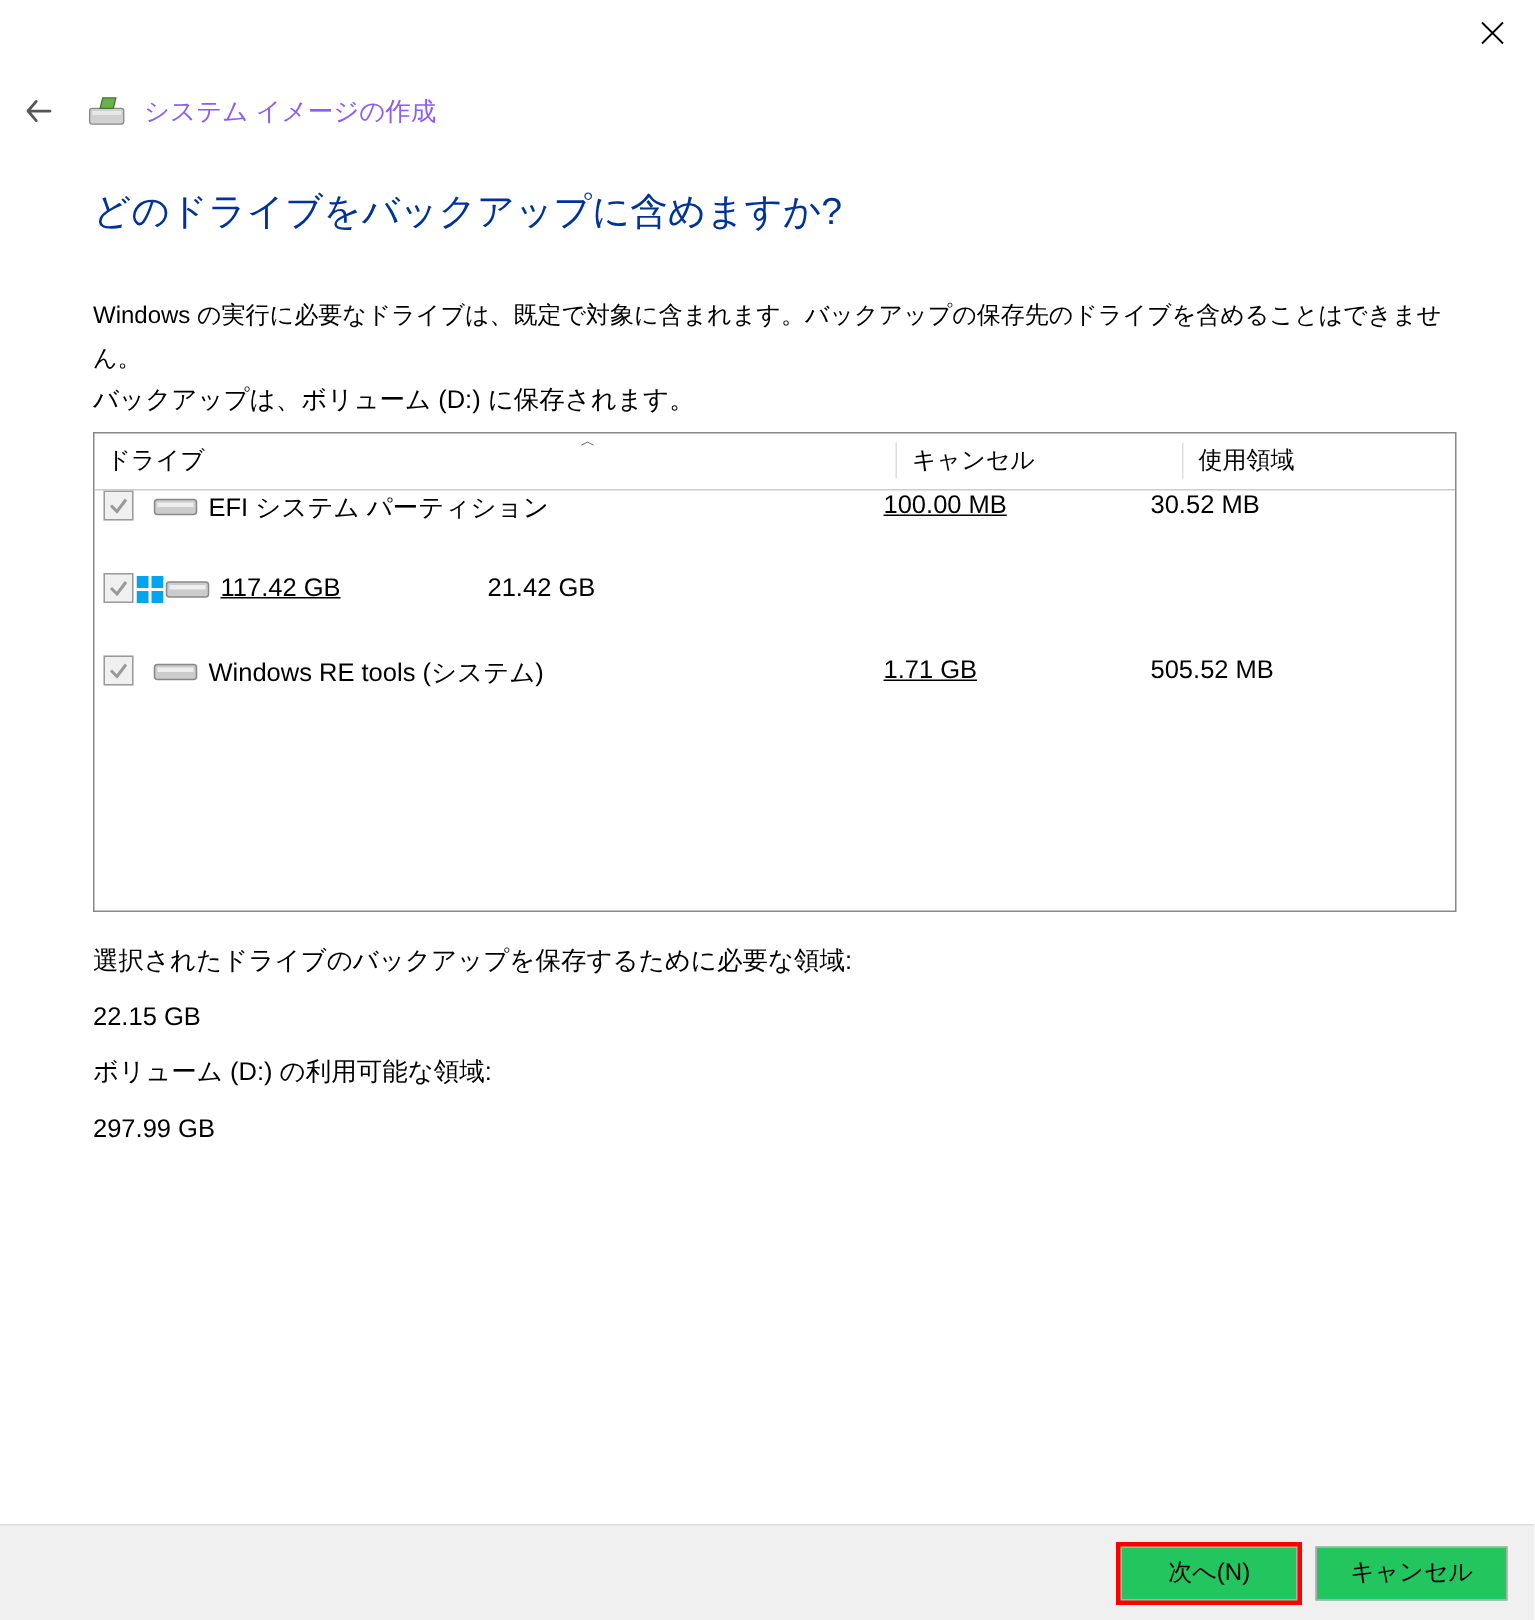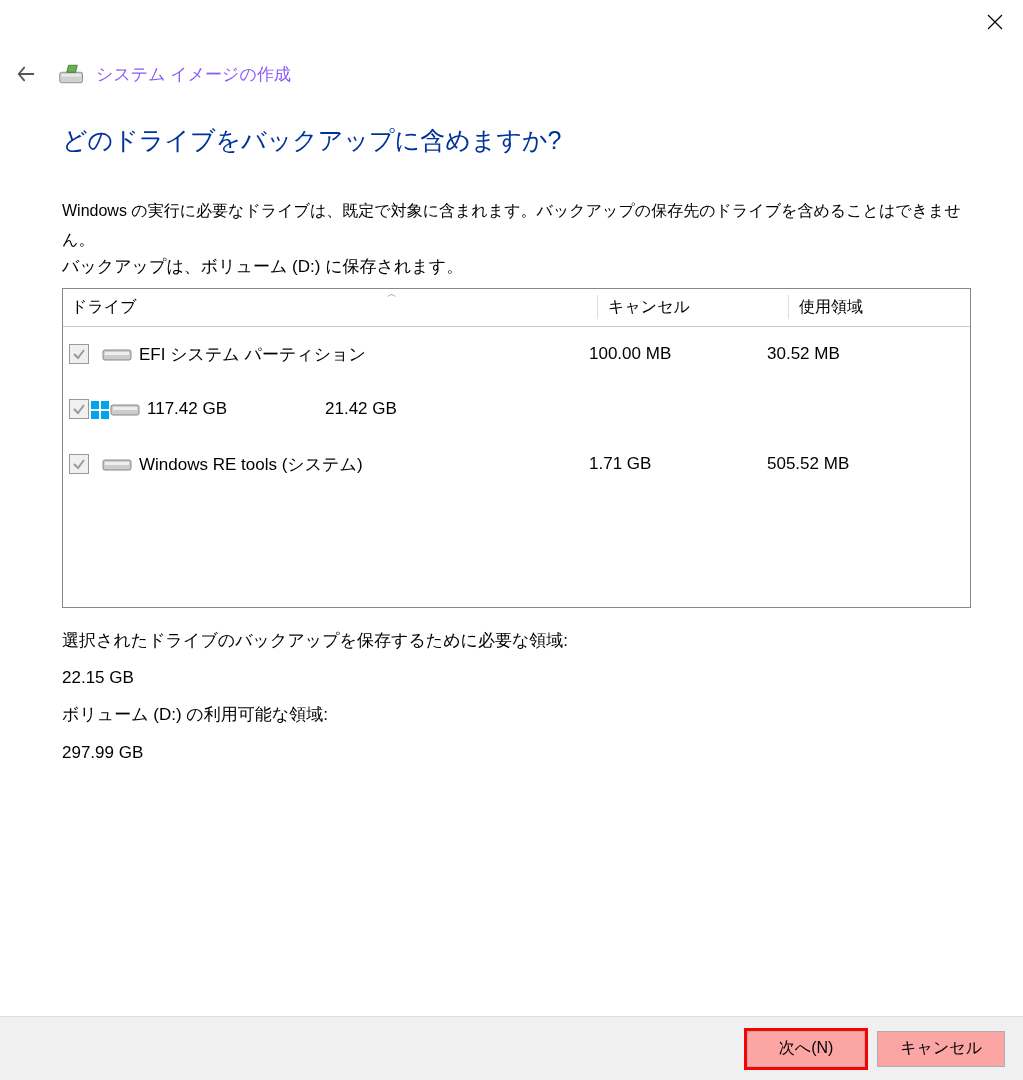--- a/index.html
+++ b/index.html
@@ -93,21 +93,21 @@
       color: #555;
     }
     .col-sep {
       width: 1px;
       height: 24px;
       background: #ddd;
       margin-right: 10px;
     }
     .table-row {
       display: flex;
-      align-items: center;
+      align-items: flex-start;
       height: 55px;
       font-size: 17px;
     }
     .row-check {
       width: 20px;
       height: 20px;
       border: 1px solid #999;
       margin-left: 6px;
       margin-right: 6px;
       display: flex;
@@ -121,21 +121,21 @@
     .row-icon-overlay {
       position: relative;
       width: 52px;
       display: flex;
       align-items: center;
     }
     .win-flag { width: 18px; height: 18px; position: absolute; left: -4px; top: 2px; }
     .drive-c { margin-left: 14px; }
     .row-label { flex: 0 0 450px; }
     .row-label-short { flex: 0 0 442px; }
-    .row-size { flex: 0 0 178px; }
+    .row-size { flex: 0 0 178px; text-decoration: underline; }
     .row-used { flex: 1; }
     .summary {
       margin-top: 14px;
     }
     .summary-row {
       display: flex;
       justify-content: space-between;
       font-size: 17px;
       line-height: 2.2;
       flex-direction: column;
@@ -153,21 +153,21 @@
       border-top: 1px solid #ddd;
       display: flex;
       align-items: center;
       justify-content: flex-end;
       padding-right: 18px;
       gap: 12px;
     }
     .btn {
       height: 36px;
       padding: 0 22px;
-      background: #fca5a5;
+      background: #22c55e;
       border: 1px solid #adadad;
       font-size: 16px;
       font-family: inherit;
       cursor: pointer;
       min-width: 118px;
     }
     .btn-highlight {
       outline: 3px solid #ff0000;
       outline-offset: 0;
     }

